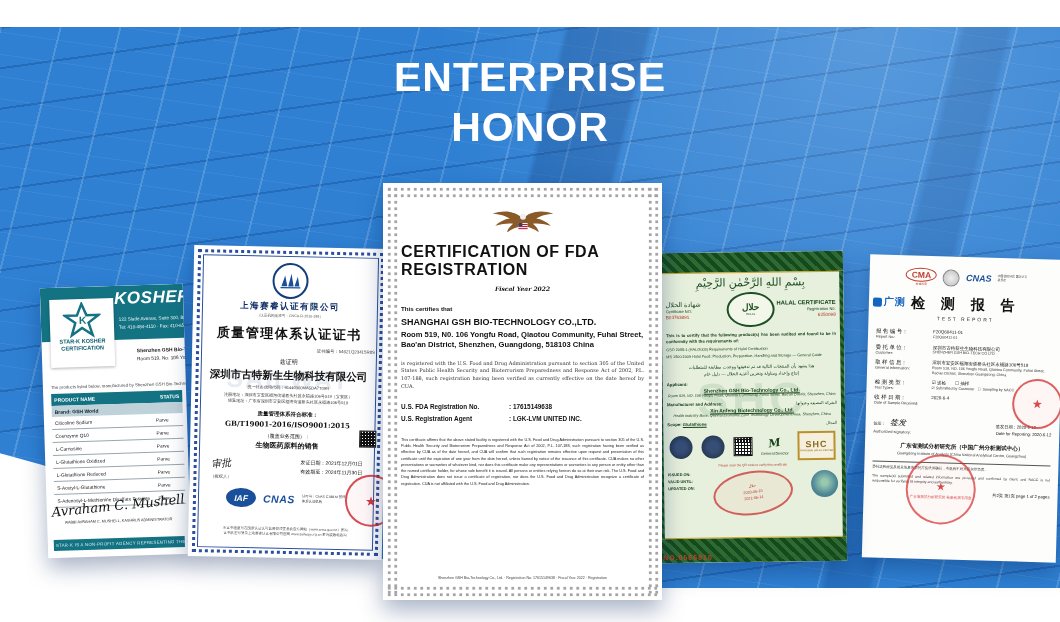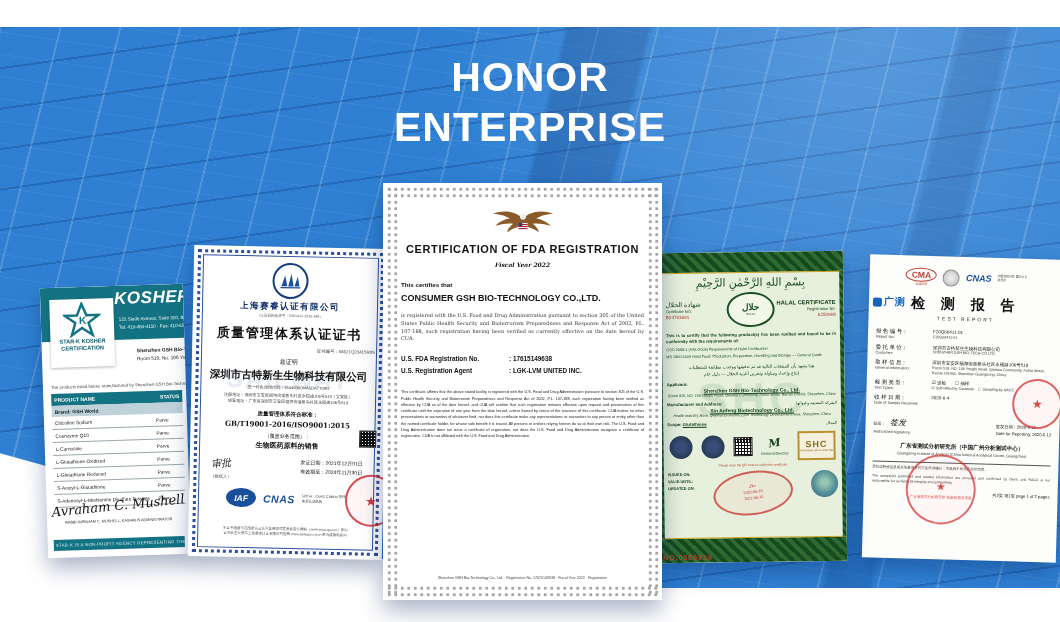--- a/index.html
+++ b/index.html
@@ -77,21 +77,21 @@
   .q-wm{position:absolute;left:0;right:0;top:118px;text-align:center;font-size:25px;font-weight:800;color:rgba(120,150,190,.18);letter-spacing:2px;}
   
   .f{left:383px;top:183px;width:279px;height:417px;z-index:5;}
   .f-bt,.f-bb,.f-bl,.f-br{position:absolute;background-image:radial-gradient(circle,#a4a4a4 1.3px,transparent 1.8px);background-size:6.5px 6.5px;}
   .f-bt,.f-bb{left:3px;right:3px;height:12px;}
   .f-bt{top:3px}.f-bb{bottom:3px}
   .f-bl,.f-br{top:3px;bottom:3px;width:12px;}
   .f-bl{left:3px}.f-br{right:3px}
   .f-in{position:absolute;inset:18px;color:#111;}
   .f-eagle{display:block;margin:4px auto 2px;width:66px;height:36px;}
-  .f-title{text-align:center;font-size:11px;font-weight:800;letter-spacing:.6px;margin-top:2px;}
+  .f-title{text-align:left;font-size:16px;font-weight:800;letter-spacing:.6px;margin-top:2px;}
   .f-sub{text-align:center;font-size:6px;font-weight:700;font-style:italic;font-family:"DejaVu Serif",serif;margin-top:6px;}
   .f-certifies{font-size:6.2px;font-weight:700;margin-top:13px;}
   .f-company{font-size:9px;font-weight:800;margin-top:5px;}
   .f-addr{font-size:7.6px;font-weight:800;margin-top:3px;line-height:1.35;}
   .f-body{font-size:5px;color:#333;margin-top:9px;text-align:justify;line-height:1.55;font-family:"DejaVu Serif",serif;}
   .f-regs{margin-top:10px;font-size:6.4px;font-weight:800;line-height:1.9;}
   .f-reglabel{display:inline-block;width:108px;}
   .f-fine{font-size:3.8px;color:#222;margin-top:12px;text-align:justify;line-height:1.65;}
   .f-sigblock{position:absolute;left:150px;top:296px;}
   .f-signame{font-family:"DejaVu Serif",serif;font-style:italic;font-size:13px;letter-spacing:2px;}
@@ -178,22 +178,22 @@
   .r-stamp2 .star{font-size:11px;}
 </style>
 </head>
 <body>
 
 <div class="stage">
 
   <div class="hero"></div>
 
   <div class="hero-title">
+    <div>ENTERPRISE</div>
     <div>HONOR</div>
-    <div>ENTERPRISE</div>
   </div>
 
   <div class="cert k">
     <div class="k-head">
       <div class="k-head-title">KOSHER</div>
       <div class="k-head-addr">122 Slade Avenue, Suite 300, Baltimore, MD 21208</div>
       <div class="k-head-tel">Tel: 410-484-4110 · Fax: 410-653-9294</div>
     </div>
     <div class="k-badge">
       <svg viewBox="0 0 40 38">
@@ -313,21 +313,22 @@
         <circle cx="50" cy="16.5" r="4.5" fill="#efefef"></circle>
         <rect x="43" y="26" width="14" height="10" fill="#f4f4f4"></rect>
         <rect x="43" y="27.5" width="14" height="1.6" fill="#b22234"></rect>
         <rect x="43" y="30.6" width="14" height="1.6" fill="#b22234"></rect>
         <rect x="43" y="33.7" width="14" height="1.6" fill="#b22234"></rect>
         <rect x="43" y="26" width="6" height="5" fill="#3c3b6e"></rect>
       </svg>
       <div class="f-title">CERTIFICATION OF FDA REGISTRATION</div>
       <div class="f-sub">Fiscal Year 2022</div>
       <div class="f-certifies">This certifies that</div>
-      <div class="f-company">CONSUMER GSH BIO-TECHNOLOGY CO.,LTD.</div>
+      <div class="f-company">SHANGHAI GSH BIO-TECHNOLOGY CO.,LTD.</div>
+      <div class="f-addr">Room 519, N0. 106 Yongfu Road, Qiaotou Community, Fuhai Street, Bao'an District, Shenzhen, Guangdong, 518103 China</div>
       <div class="f-body">is registered with the U.S. Food and Drug Administration pursuant to section 305 of the United States Public Health Security and Bioterrorism Preparedness and Response Act of 2002, P.L. 107-188, such registration having been verified as currently effective on the date hereof by CUA.</div>
       <div class="f-regs">
         <div><span class="f-reglabel">U.S. FDA Registration No.</span><span>:  17615149638</span></div>
         <div><span class="f-reglabel">U.S. Registration Agent</span><span>:  LGK-LVM UNITED INC.</span></div>
       </div>
       <div class="f-fine">This certificate affirms that the above stated facility is registered with the U.S. Food and Drug Administration pursuant to section 305 of the U.S. Public Health Security and Bioterrorism Preparedness and Response Act of 2002, P.L. 107-188, such registration having been verified as effective by CUA as of the date hereof, and CUA will confirm that such registration remains effective upon request and presentation of this certificate until the expiration of one year from the date hereof, unless barred by notice of the issuance of this certificate. CUA makes no other presentations or warranties of whatever kind, nor does this certificate make any representations or warranties to any person or entity other than the named certificate holder, for whose sole benefit it is issued. All persons or entities relying hereon do so at their own risk. The U.S. Food and Drug Administration does not issue a certificate of registration, nor does the U.S. Food and Drug Administration recognize a certificate of registration. CUA is not affiliated with the U.S. Food and Drug Administration.</div>
       <div class="f-foot">Shenzhen GSH Bio-Technology Co., Ltd.   ·   Registration No. 17615149638   ·   Fiscal Year 2022   ·   Registration</div>
     </div>
   </div>
 

